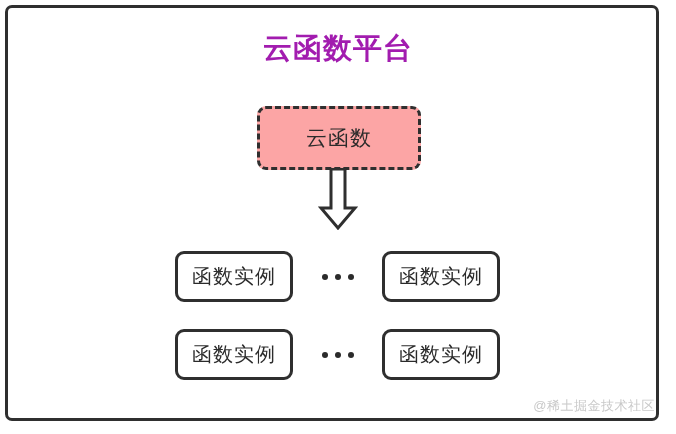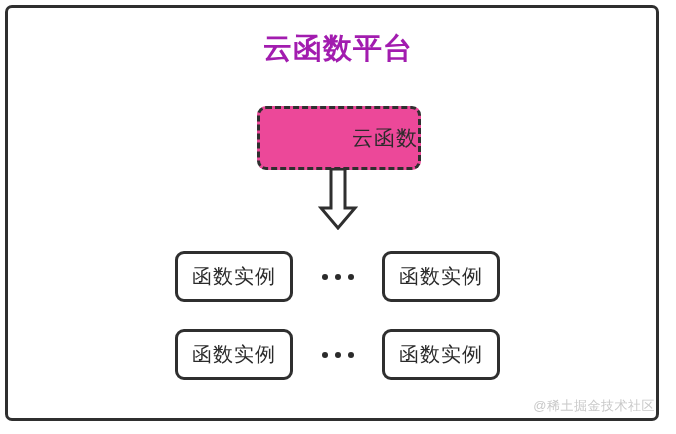--- a/index.html
+++ b/index.html
@@ -49,22 +49,22 @@
     position: absolute;
     left: 257px;
     top: 106px;
     width: 164px;
     height: 64px;
     border: 3px dashed #2f2f2f;
     border-radius: 9px;
     box-sizing: border-box;
     display: flex;
     align-items: center;
-    justify-content: flex-end;
-    background: #ec4899;
+    justify-content: center;
+    background: #fca5a5;
   }
   #cloud-function-box .box-label {
     font-size: 21px;
     color: #2b2b2b;
     letter-spacing: 1px;
     white-space: nowrap;
   }
 
   
   #flow-arrow {

